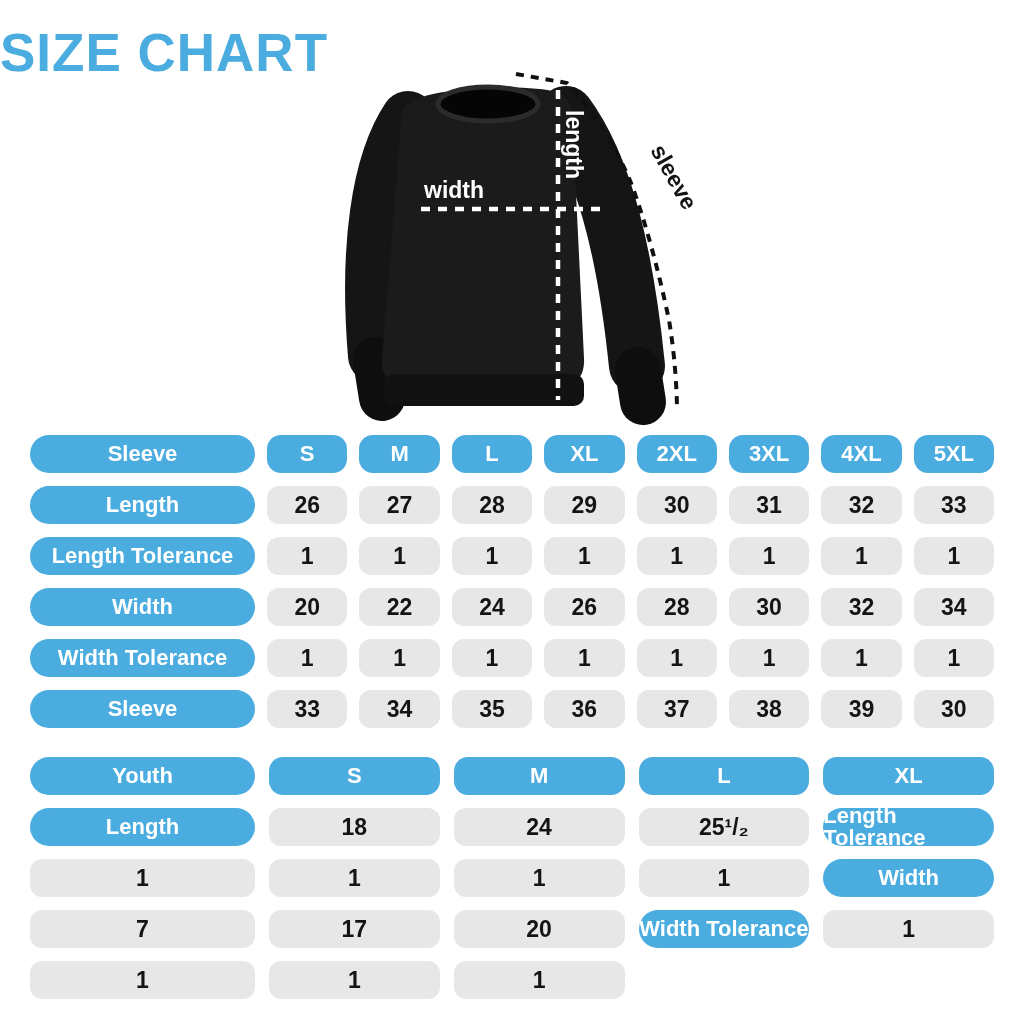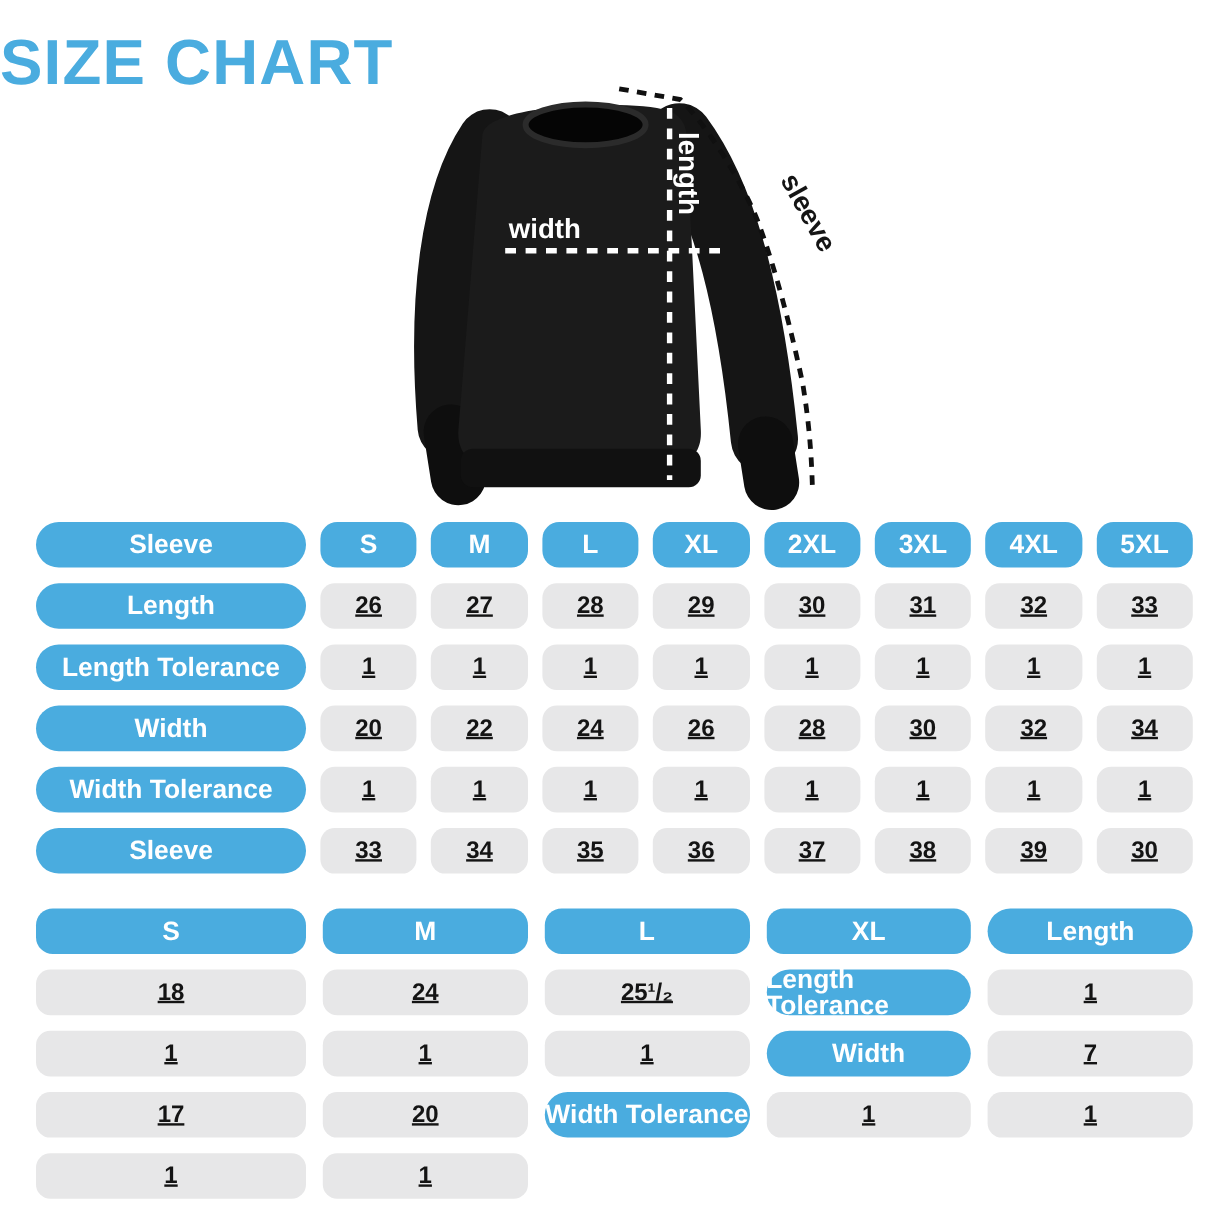--- a/index.html
+++ b/index.html
@@ -27,21 +27,21 @@
   }
   .sizetable.adult{top:435px;grid-template-columns:225px repeat(8,1fr);}
   .sizetable.youth{top:757px;grid-template-columns:225px repeat(4,1fr);column-gap:14px;}
 
   .cell{
     height:38px;display:flex;align-items:center;justify-content:center;
     font-weight:700;font-size:22px;line-height:1;
   }
   .cell.lbl{background:var(--blue);color:#fff;border-radius:19px;}
   .cell.hdr{background:var(--blue);color:#fff;border-radius:14px;}
-  .cell.val{background:var(--gray);color:var(--ink);border-radius:12px;font-size:20px;text-decoration:underline;}
+  .cell.val{background:var(--gray);color:var(--ink);border-radius:12px;font-size:23px;}
 </style>
 </head>
 <body>
 
 <div class="page">
 
   <div class="title">SIZE CHART</div>
 
   <svg class="diagram" viewBox="0 0 400 362" xmlns="http://www.w3.org/2000/svg">
 
@@ -126,20 +126,21 @@
     <div class="cell val">34</div>
     <div class="cell val">35</div>
     <div class="cell val">36</div>
     <div class="cell val">37</div>
     <div class="cell val">38</div>
     <div class="cell val">39</div>
     <div class="cell val">30</div>
   </div>
 
   <div class="sizetable youth">
+    <div class="cell lbl">Youth</div>
     <div class="cell hdr">S</div>
     <div class="cell hdr">M</div>
     <div class="cell hdr">L</div>
     <div class="cell hdr">XL</div>
 
     <div class="cell lbl">Length</div>
     <div class="cell val">18</div>
     <div class="cell val">24</div>
     <div class="cell val">25¹/₂</div>
 

